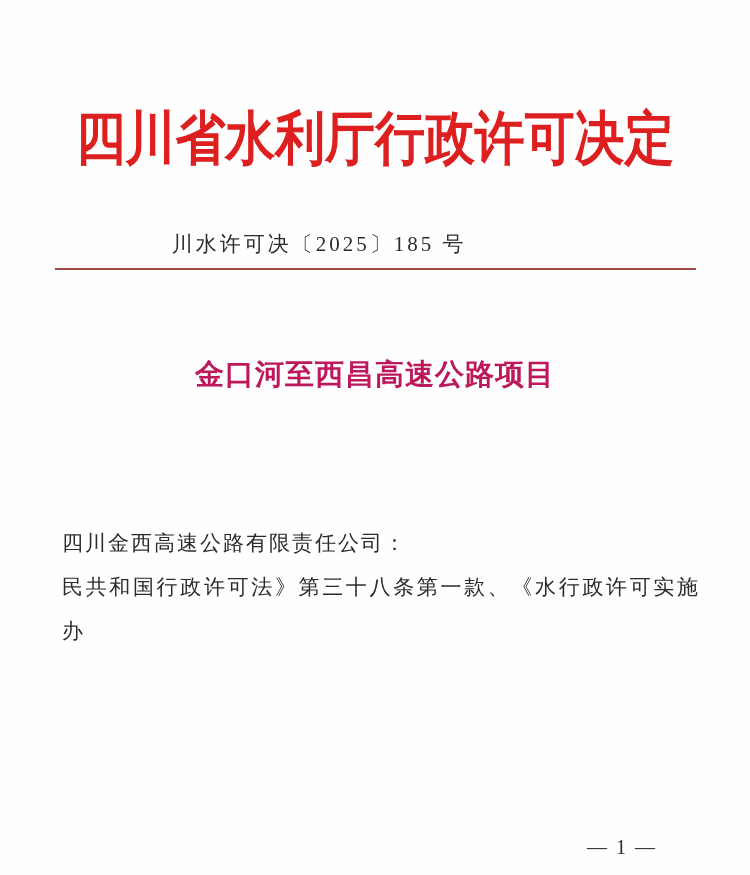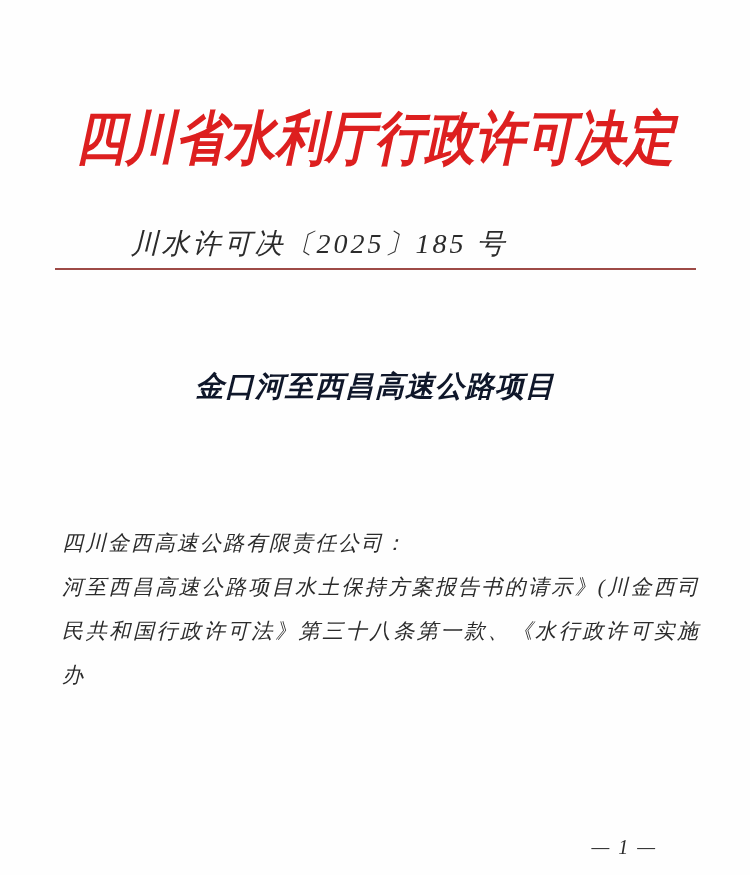--- a/index.html
+++ b/index.html
@@ -7,21 +7,20 @@
     padding: 0;
     background: #ffffff;
   }
   .page {
     position: relative;
     width: 750px;
     height: 875px;
     background: #fefefe;
     overflow: hidden;
     font-family: "Liberation Serif", "DejaVu Serif", serif;
-    font-style: italic;
   }
 
   
   .red-title {
     position: absolute;
     top: 103px;
     left: 0;
     width: 750px;
     text-align: center;
   }
@@ -36,49 +35,49 @@
     transform-origin: center;
   }
 
   
   .doc-number {
     position: absolute;
     top: 228px;
     left: 0;
     width: 638px;
     text-align: center;
-    font-size: 28px;
+    font-size: 21px;
     line-height: 32px;
     letter-spacing: 3px;
     color: #2b2b2b;
     white-space: nowrap;
   }
 
   
   .red-divider {
     position: absolute;
     top: 268px;
     left: 55px;
     width: 641px;
     height: 2px;
     background: #9d4a46;
   }
 
   
   .doc-title {
     position: absolute;
-    top: 360px;
+    top: 348px;
     left: 0;
     width: 750px;
     text-align: center;
     font-size: 29px;
     font-weight: bold;
     line-height: 53px;
     letter-spacing: 1px;
-    color: #0f172a;
+    color: #be185d;
   }
 
   
   .body-block {
     position: absolute;
     top: 521px;
     left: 62px;
     width: 638px;
     font-size: 21px;
     line-height: 44px;
@@ -121,20 +120,19 @@
   <div class="doc-number">川水许可决〔2025〕185 号</div>
 
   <div class="red-divider"></div>
 
   <div class="doc-title">
     <div>金口河至西昌高速公路项目</div>
   </div>
 
   <div class="body-block">
     <div class="line plain">四川金西高速公路有限责任公司：</div>
-    <div class="line">河至西昌高速公路项目水土保持方案报告书的请示》(川金西司</div>
     <div class="line">民共和国行政许可法》第三十八条第一款、《水行政许可实施办</div>
 
   </div>
 
   <div class="page-number">— 1 —</div>
 
 </div>
 
 </body></html>

